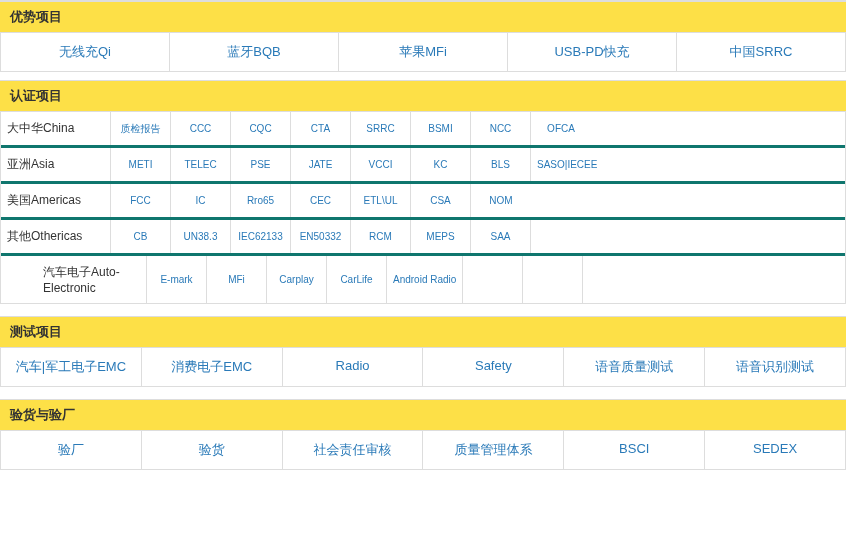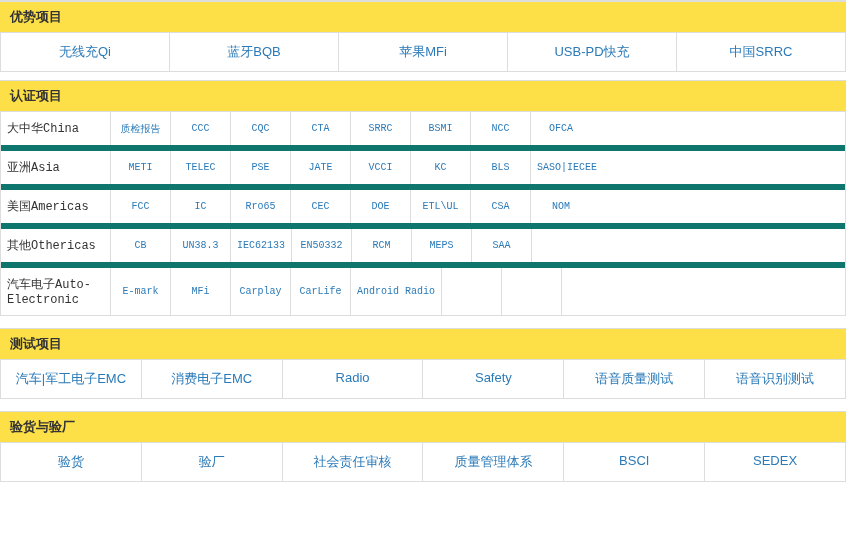--- a/index.html
+++ b/index.html
@@ -40,21 +40,21 @@
     }
 
     .advantage-cell:last-child {
       border-right: none;
     }
 
     
 
     .cert-row {
       display: flex;
-      border-bottom: 6px solid #0f766e;
+      border-bottom: 3px solid #0f766e;
       align-items: stretch;
     }
 
     .cert-label {
       width: 110px;
       min-width: 110px;
       padding: 8px 6px;
       border-right: 1px solid #ddd;
       color: #333;
       font-size: 12px;
@@ -103,21 +103,21 @@
   <div class="section-title">优势项目</div>
   <div class="advantage-row outer-border">
     <div class="advantage-cell">无线充Qi</div>
     <div class="advantage-cell">蓝牙BQB</div>
     <div class="advantage-cell">苹果MFi</div>
     <div class="advantage-cell">USB-PD快充</div>
     <div class="advantage-cell">中国SRRC</div>
   </div>
 </div>
 
-<div class="section" style="margin-top:8px;font-family:Liberation Mono, monospace;">
+<div class="section" style="margin-top:8px;">
 
   <div class="section-title">认证项目</div>
   <div class="outer-border">
 
     <div class="cert-row">
       <div class="cert-label">大中华China</div>
       <div class="cert-cells">
         <div class="cert-cell">质检报告</div>
         <div class="cert-cell">CCC</div>
         <div class="cert-cell">CQC</div>
@@ -144,42 +144,41 @@
     </div>
 
 
     <div class="cert-row">
       <div class="cert-label">美国Americas</div>
       <div class="cert-cells">
         <div class="cert-cell">FCC</div>
         <div class="cert-cell">IC</div>
         <div class="cert-cell">Rro65</div>
         <div class="cert-cell">CEC</div>
-        <div class="cert-cell">DOE</div>
         <div class="cert-cell">ETL\UL</div>
         <div class="cert-cell">CSA</div>
         <div class="cert-cell">NOM</div>
       </div>
     </div>
 
     <div class="cert-row">
       <div class="cert-label">其他Othericas</div>
       <div class="cert-cells">
         <div class="cert-cell">CB</div>
         <div class="cert-cell">UN38.3</div>
         <div class="cert-cell">IEC62133</div>
         <div class="cert-cell">EN50332</div>
         <div class="cert-cell">RCM</div>
         <div class="cert-cell">MEPS</div>
         <div class="cert-cell">SAA</div>
         <div class="cert-cell" style="color:#333;"></div>
       </div>
     </div>
 
-    <div class="cert-row" style="border-bottom:none;">
+    <div class="cert-row" style="border-bottom:none;padding-left:36px;">
       <div class="cert-label">汽车电子Auto-Electronic</div>
       <div class="cert-cells">
         <div class="cert-cell">E-mark</div>
         <div class="cert-cell">MFi</div>
         <div class="cert-cell">Carplay</div>
         <div class="cert-cell">CarLife</div>
         <div class="cert-cell">Android Radio</div>
         <div class="cert-cell"></div>
         <div class="cert-cell"></div>
         <div class="cert-cell" style="border-right:none;"></div>
@@ -199,20 +198,20 @@
     <div class="advantage-cell">Safety</div>
     <div class="advantage-cell">语音质量测试</div>
     <div class="advantage-cell">语音识别测试</div>
   </div>
 </div>
 
 <div class="section" style="margin-top:12px;">
 
   <div class="section-title">验货与验厂</div>
   <div class="advantage-row outer-border" style="border-bottom:1px solid #ddd;">
+    <div class="advantage-cell">验厂</div>
     <div class="advantage-cell">验货</div>
-    <div class="advantage-cell">验厂</div>
     <div class="advantage-cell">社会责任审核</div>
     <div class="advantage-cell">质量管理体系</div>
     <div class="advantage-cell">BSCI</div>
     <div class="advantage-cell">SEDEX</div>
   </div>
 </div>
 
 </body></html>

